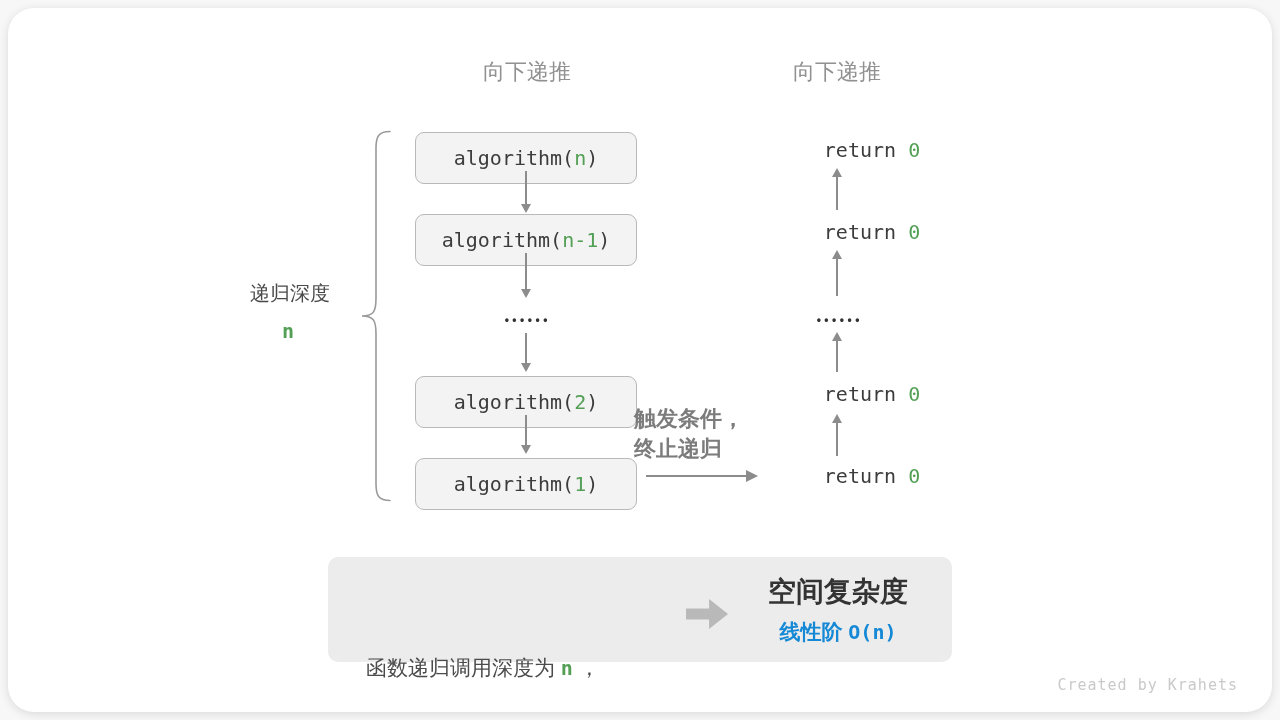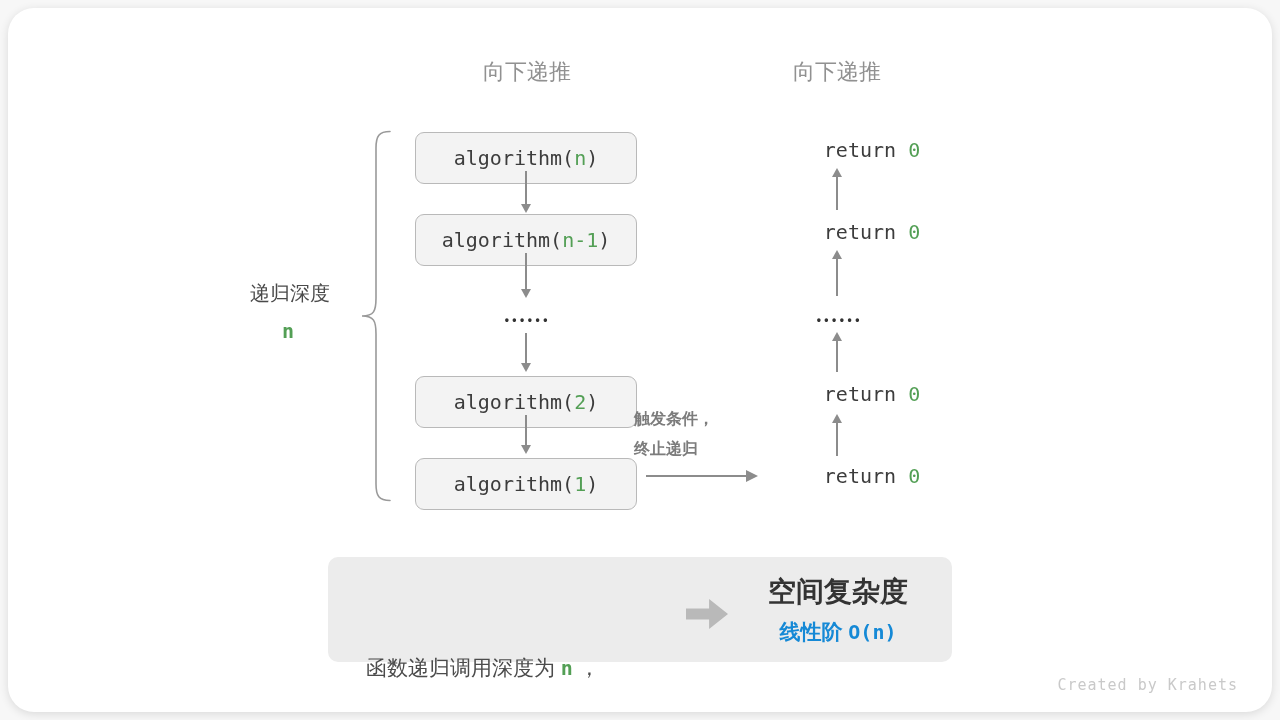--- a/index.html
+++ b/index.html
@@ -63,21 +63,21 @@
   }
   .depth-value {
     position:absolute; left:288px; top:331px; transform:translate(-50%,-50%);
     font-family:"DejaVu Sans Mono","Liberation Mono",monospace;
     font-size:20px; font-weight:bold;
   }
   .brace-svg { position:absolute; left:354px; top:130px; }
 
   .note {
     position:absolute; left:634px; top:404px;
-    font-size:16px; font-weight:bold; color:#7c7c7c; line-height:30px;
+    font-size:22px; font-weight:bold; color:#7c7c7c; line-height:30px;
     white-space:nowrap;
   }
 
   .summary-box {
     position:absolute; left:328px; top:557px; width:624px; height:105px;
     background:#ececec; border-radius:10px;
   }
   .summary-left {
     position:absolute; left:366px; top:573px;
     font-size:21px; color:#4b4b4b; line-height:38px; white-space:pre;

